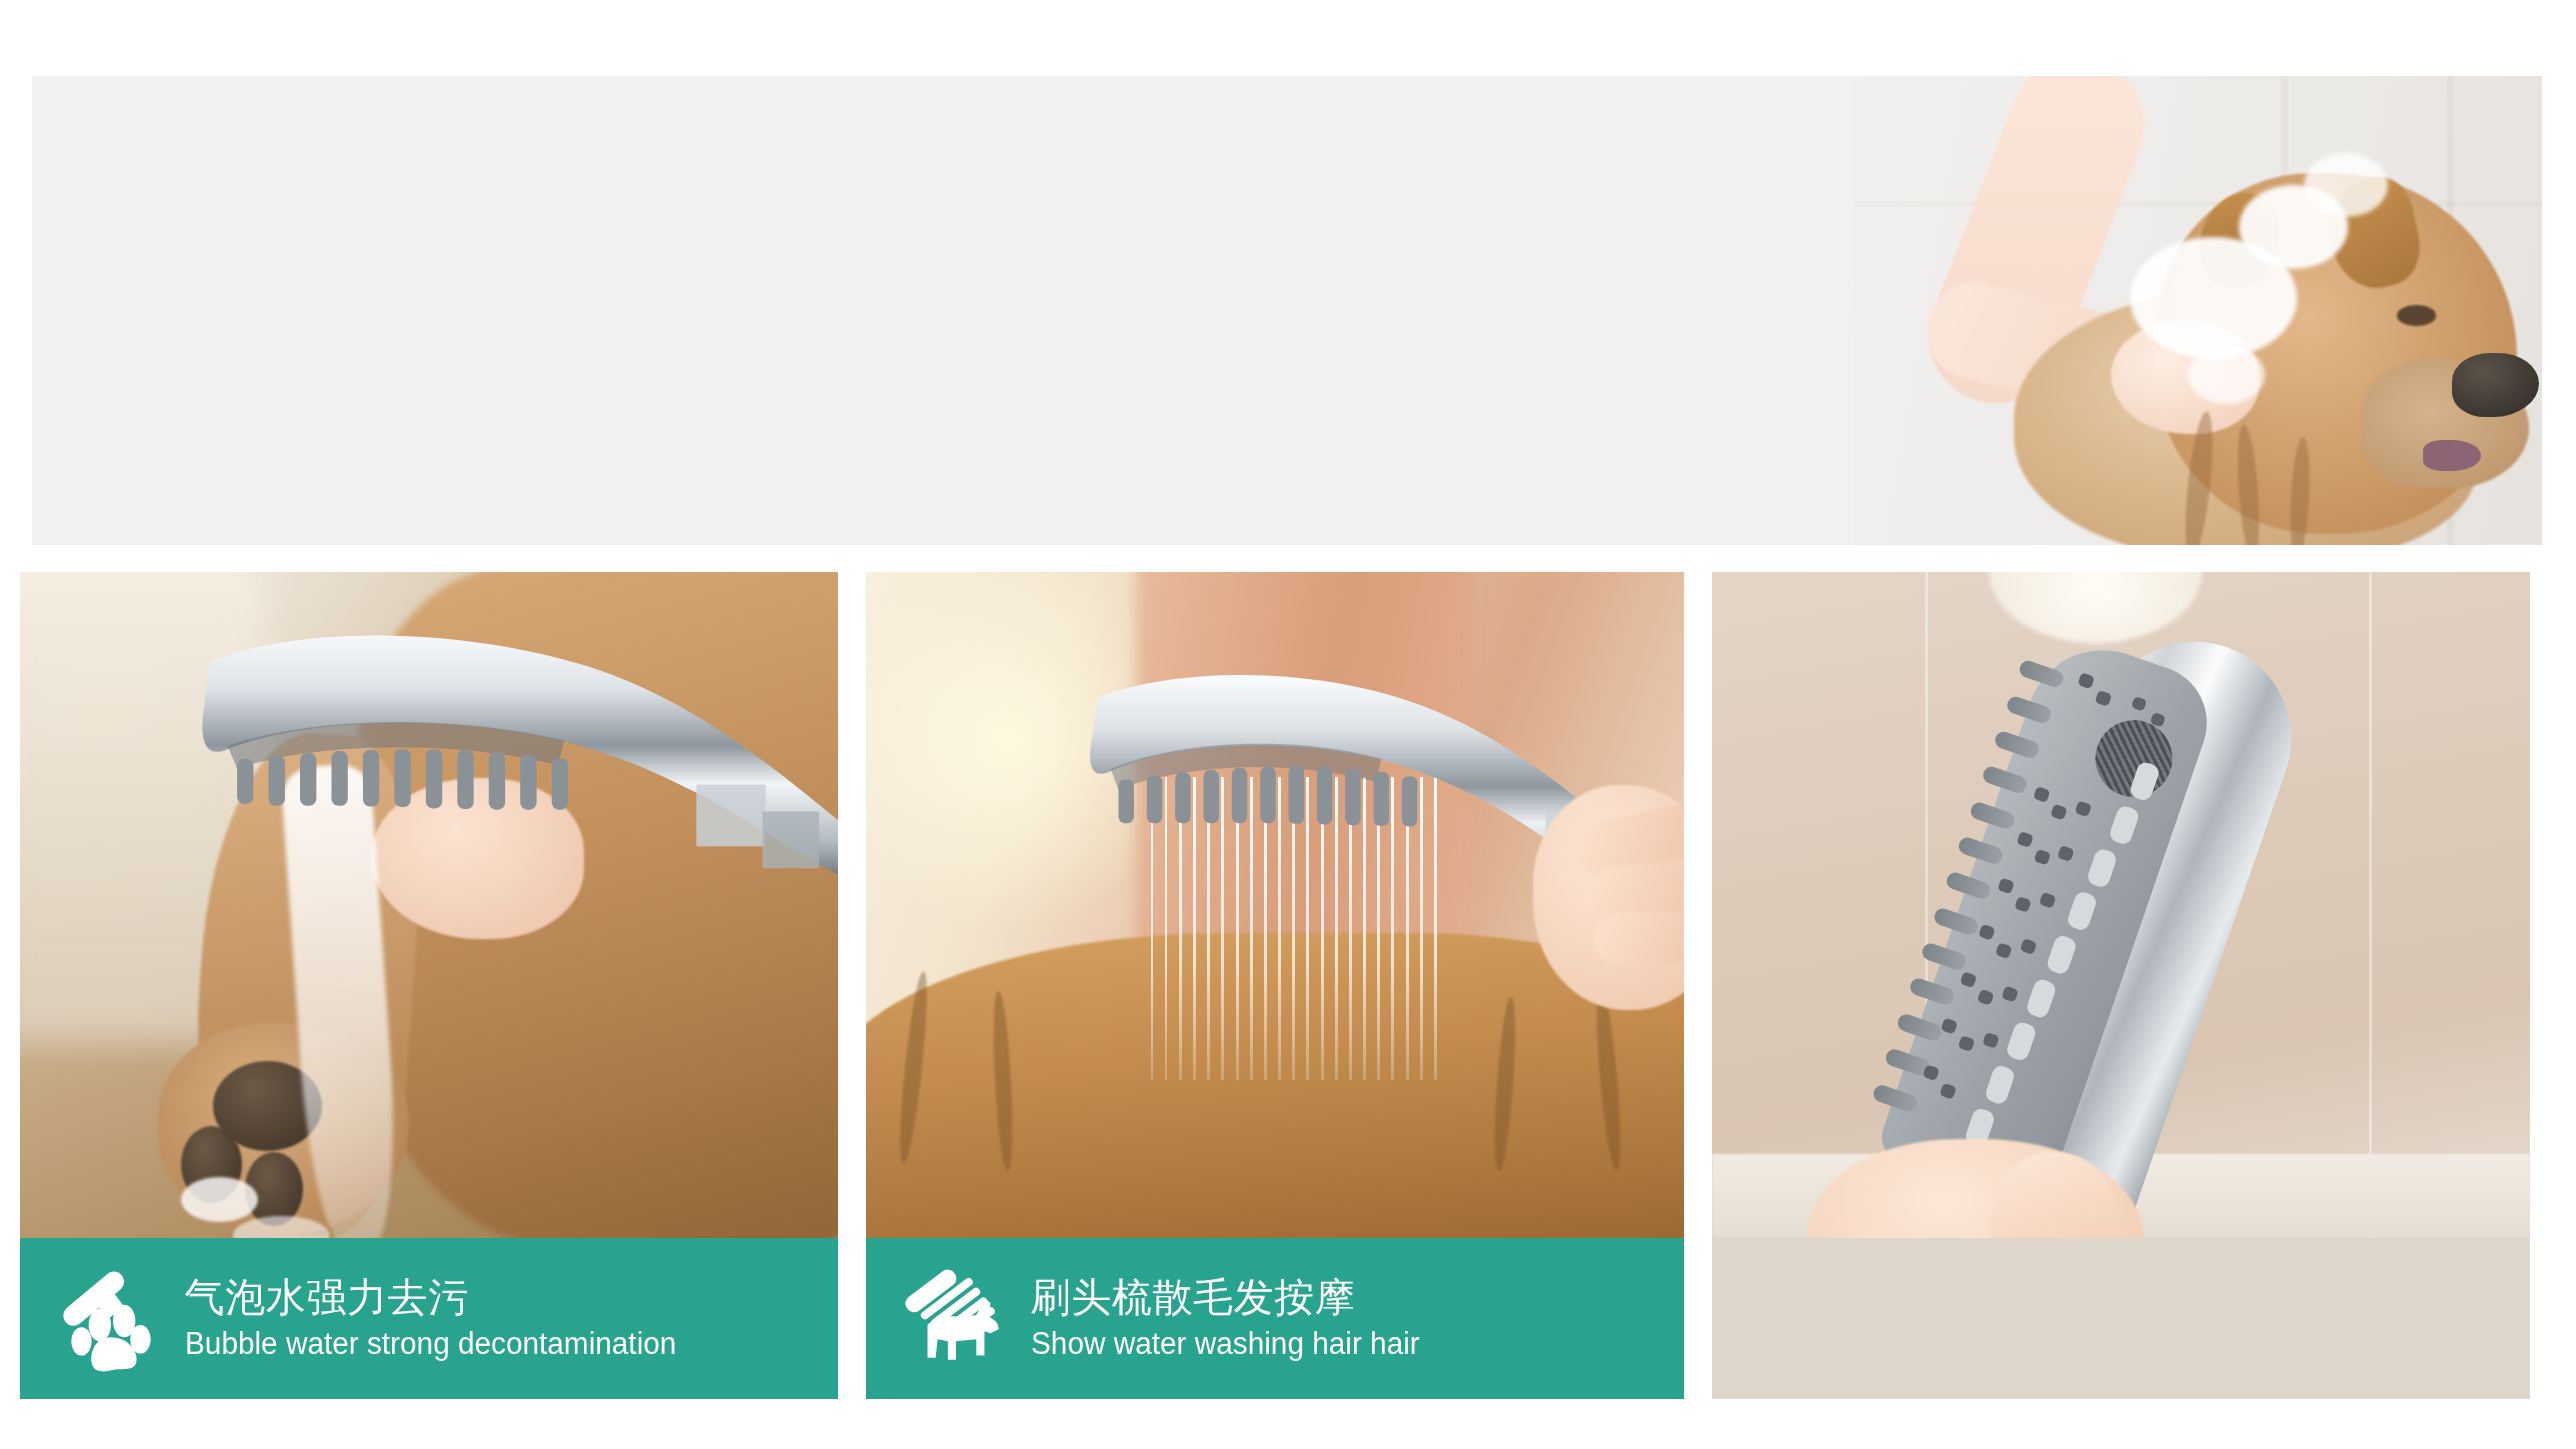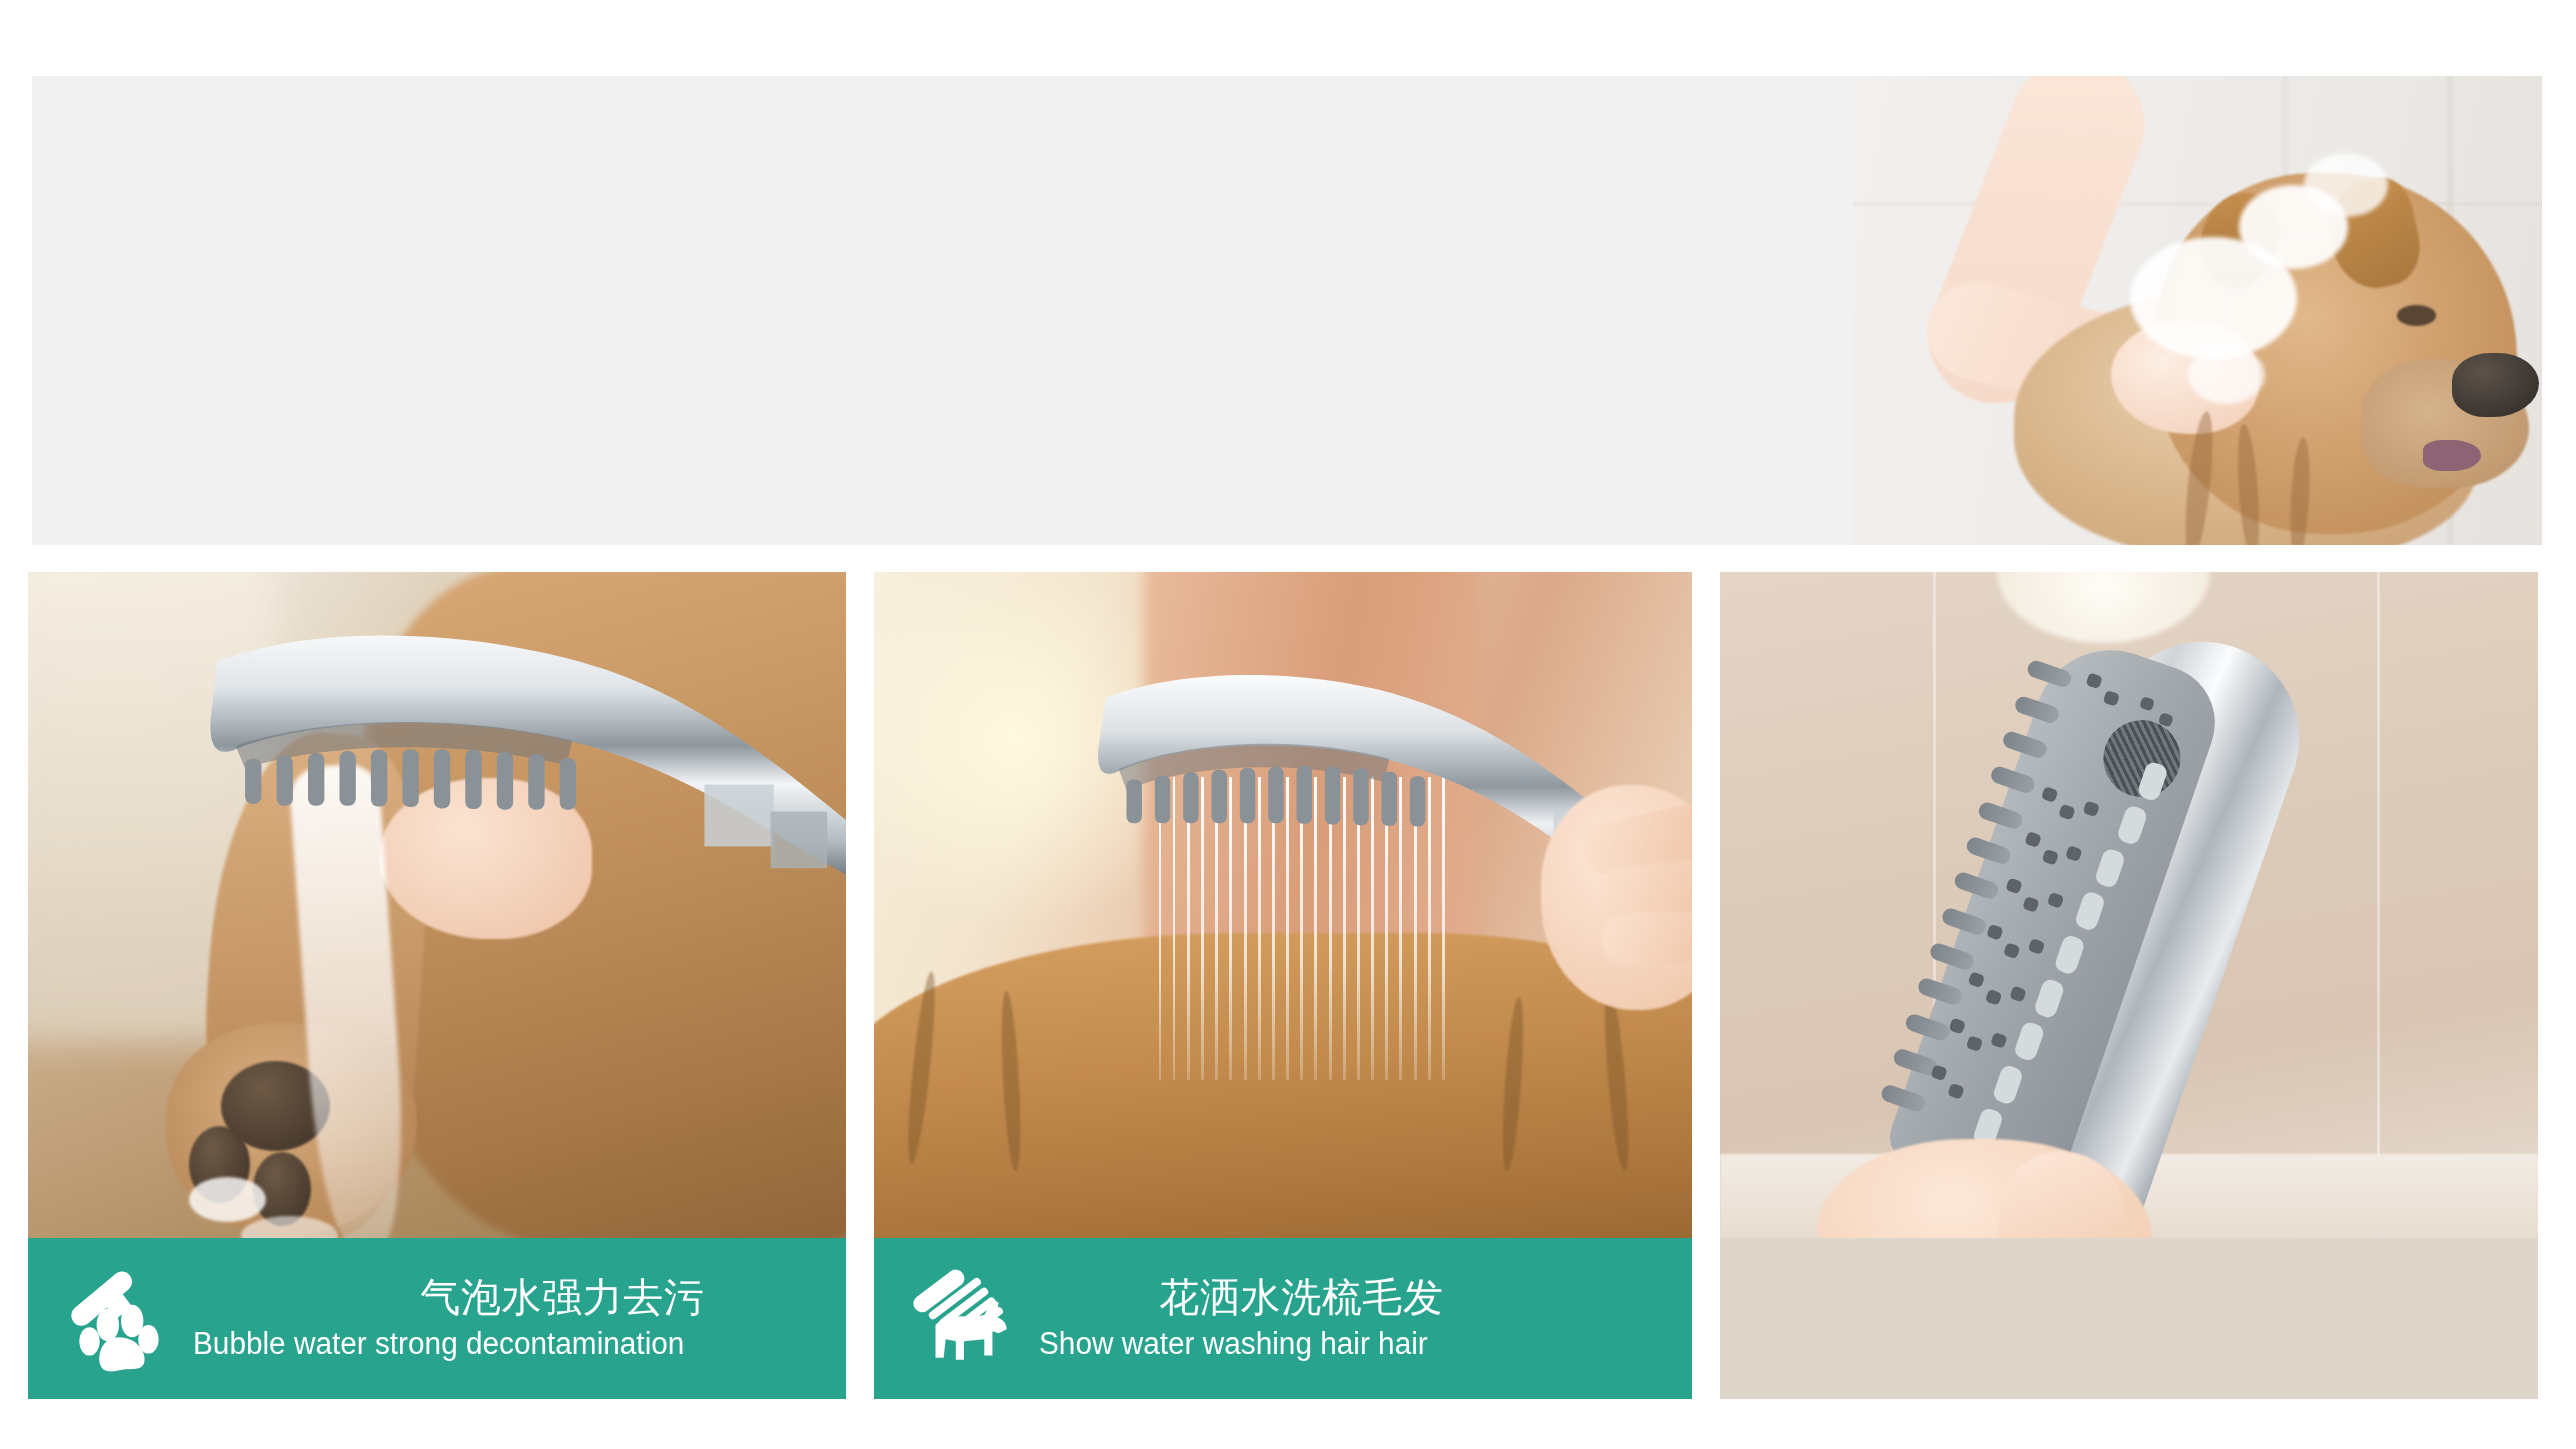--- a/index.html
+++ b/index.html
@@ -112,25 +112,24 @@
     background:linear-gradient(160deg,#c8914f,#a07138);
     border-radius:55% 45% 50% 50%;transform:rotate(14deg);filter:blur(1px);}
   .dog-tongue{position:absolute;left:570px;top:364px;width:58px;height:31px;
     background:#8d6473;border-radius:40% 60% 60% 40%;filter:blur(0.6px);}
   .suds{position:absolute;border-radius:50%;background:rgba(255,255,255,.92);filter:blur(1.9px);}
   .fur-strand{position:absolute;background:rgba(150,105,60,.45);border-radius:50%;filter:blur(1px);}
 
   
   .cards{
     position:absolute;
-    left:28px; top:572px;
+    left:20px; top:572px;
     width:2510px; height:827px;
     display:flex;
     gap:28px;
-    text-align:right;
   }
   .card{
     position:relative;
     flex:1 1 0;
     height:827px;
     overflow:hidden;
     background:#ded6cb;
   }
   .card-photo{
     position:absolute;
@@ -427,21 +426,21 @@
             <rect x="14" y="56" width="58" height="8" rx="4"></rect>
             <rect x="18" y="68" width="54" height="8" rx="4"></rect>
             <rect x="22" y="80" width="50" height="8" rx="4"></rect>
           </g>
           <path d="M30 66 C36 58 52 56 64 58 L78 56 L86 40 L92 44 L90 58
                    C96 60 100 64 100 70 L92 74 L86 72 L86 96 L78 96 L78 80
                    L58 82 L58 100 L50 100 L50 82 L40 80 L38 98 L30 98 Z"></path>
         </svg>
       </span>
       <span class="cap-text">
-        <span class="cap-cn">花洒水洗梳毛发</span>
+        <span class="cap-cn">刷头梳散毛发按摩</span>
         <span class="cap-en" style="display:block;">Show water washing hair hair</span>
       </span>
     </div>
   </article>
 
   <article class="card">
     <div class="card-photo">
       <div class="c3-bg"></div>
       <div class="c3-tileline" style="left:213px;"></div>
       <div class="c3-tileline" style="left:657px;"></div>

